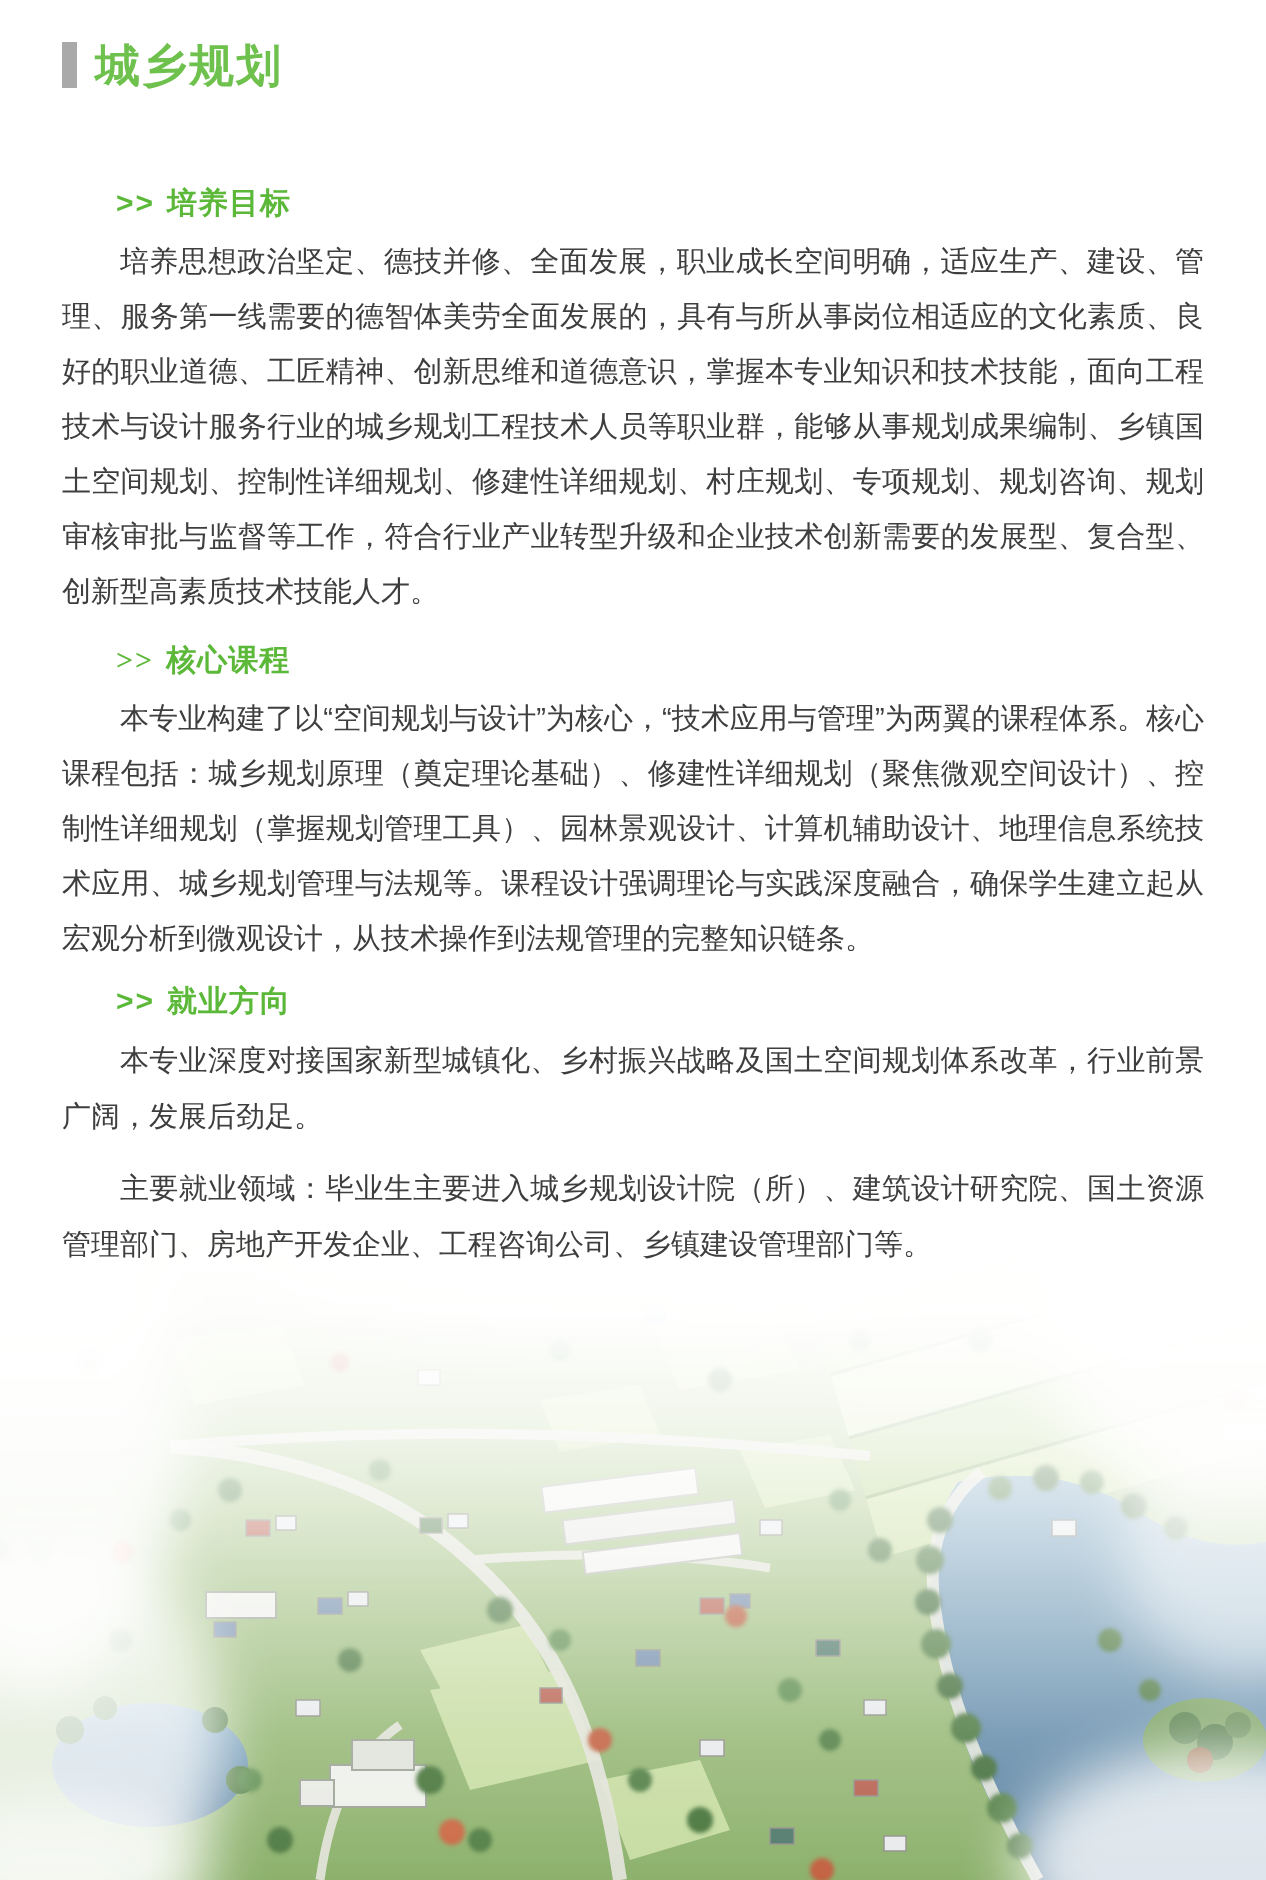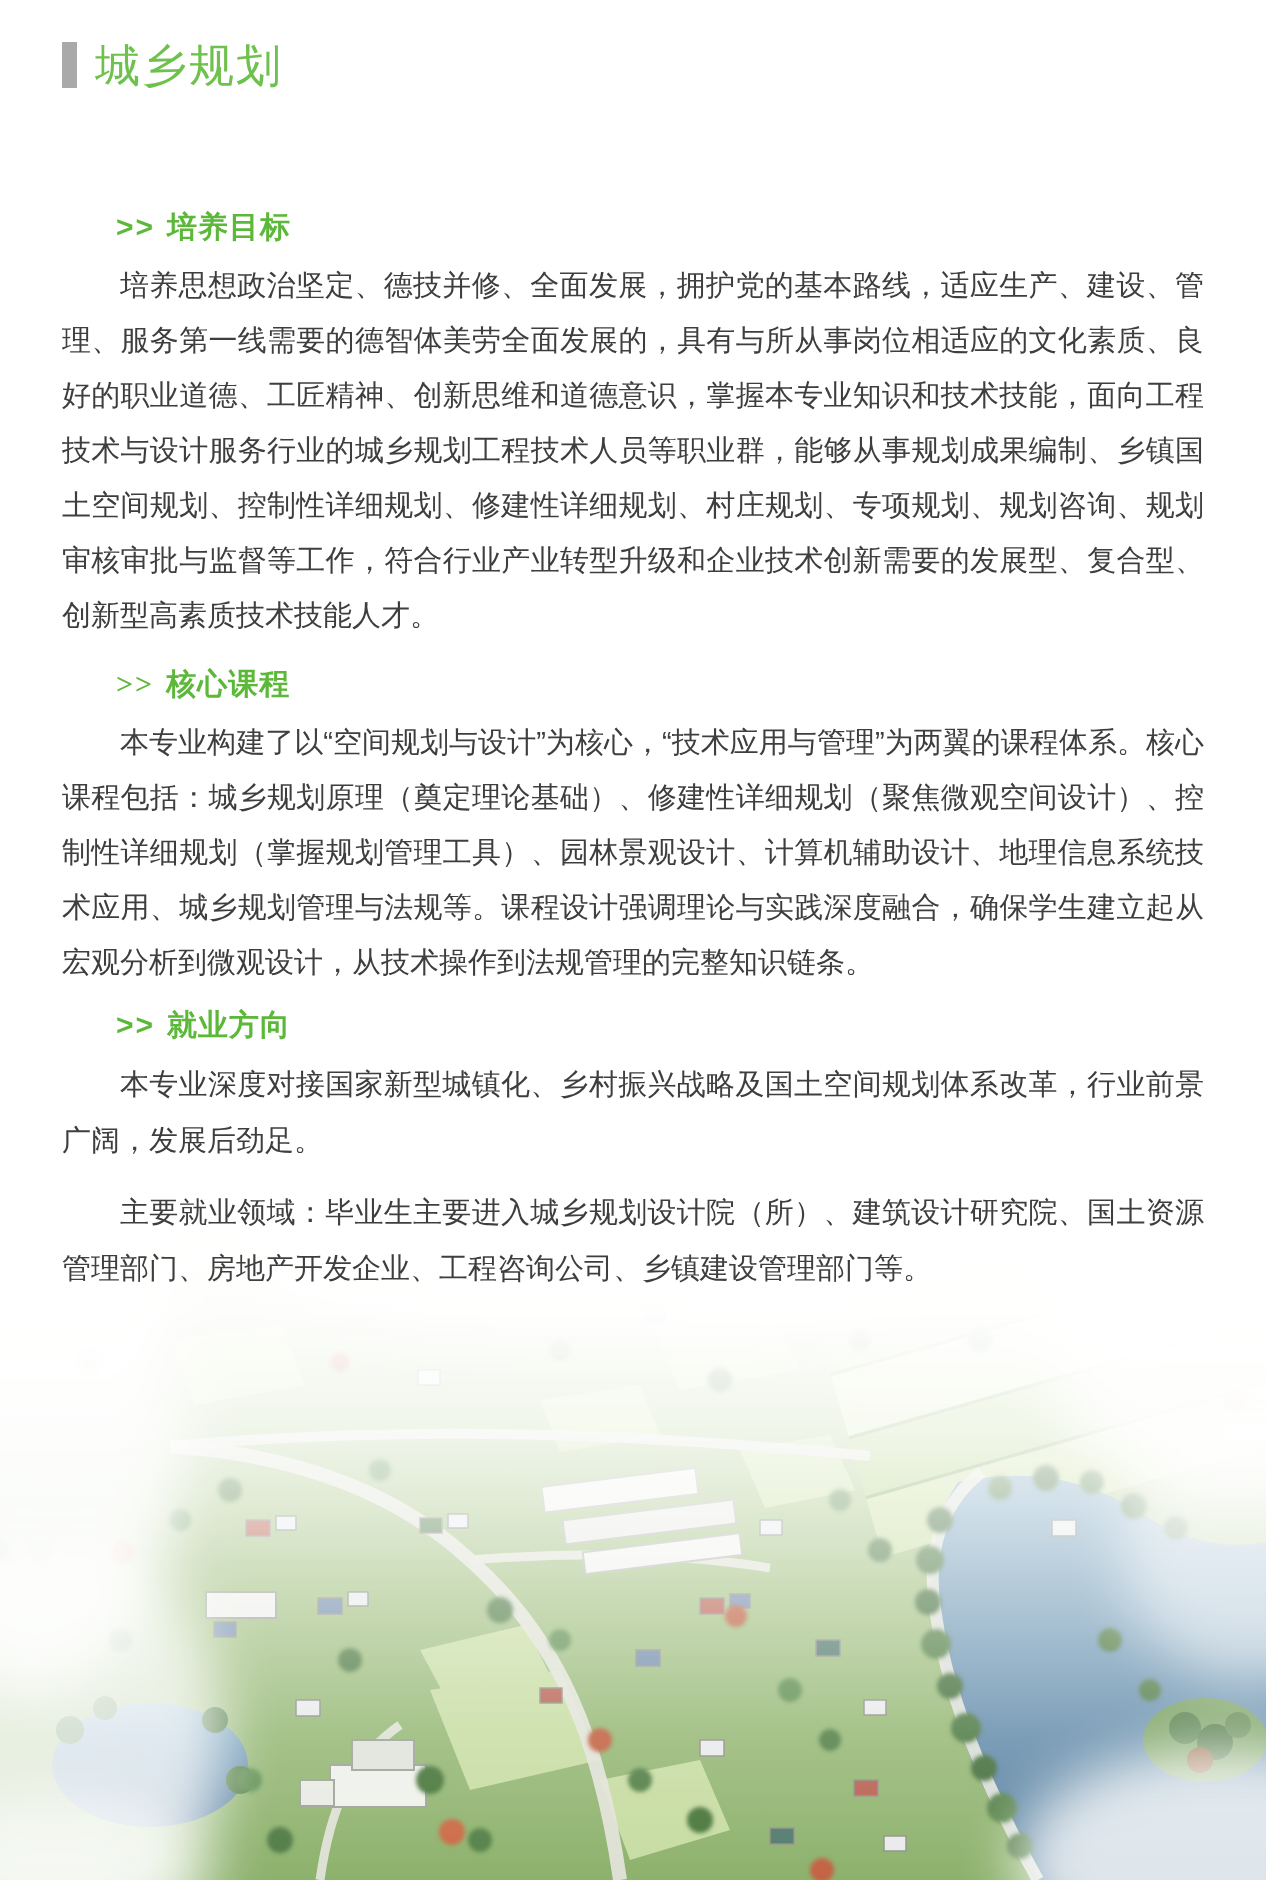--- a/index.html
+++ b/index.html
@@ -34,37 +34,37 @@
   
   .content { position:relative; z-index:2; padding:0 62px; }
 
   .title-row { display:flex; align-items:center; padding-top:42px; }
   .title-bar {
     width:15px; height:46px;
     background:var(--bar_gray,#a9a9a9);
     margin-right:18px;
   }
   .page-title {
-    font-size:45px; font-weight:normal;
+    font-size:45px; font-weight:bold;
     color:var(--title_green,#6fc14d);
     letter-spacing:2px;
     line-height:1;
     text-align:right;
   }
 
   .section-heading {
     margin:0 0 0 54px;
     font-size:30px; font-weight:bold;
     color:var(--heading_green,#5bb838);
     letter-spacing:1px;
     line-height:38px;
   }
   .section-heading .marker { margin-right:12px; letter-spacing:2px; }
 
-  .sec-1 .section-heading { margin-top:120px; }
+  .sec-1 .section-heading { margin-top:96px; }
   .sec-2 .section-heading { margin-top:22px;font-family:Liberation Serif, serif; }
   .sec-3 .section-heading { margin-top:16px; }
 
   .body-para {
     margin:12px 0 14px 0;
     font-size:29px;
     line-height:55px;
     color:var(--text_color,#3e3e3e);
     text-align:justify;
     text-indent:2em;
@@ -258,21 +258,21 @@
 
     <div class="title-row">
       <div class="title-bar"></div>
       <div class="page-title">城乡规划</div>
     </div>
 
     <section class="sec-1">
       <h2 class="section-heading">
         <span class="marker">&gt;&gt;</span><span>培养目标</span>
       </h2>
-      <p class="body-para">培养思想政治坚定、德技并修、全面发展，拥护党的基本路线，适应生产、建设、管理、服务第一线需要的德智体美劳全面发展的，具有与所从事岗位相适应的文化素质、良好的职业道德、工匠精神、创新思维和道德意识，掌握本专业知识和技术技能，面向工程技术与设计服务行业的城乡规划工程技术人员等职业群，能够从事规划成果编制、乡镇国土空间规划、控制性详细规划、修建性详细规划、村庄规划、专项规划、规划咨询、规划审核审批与监督等工作，符合行业产业转型升级和企业技术创新需要的发展型、复合型、创新型高素质技术技能人才。</p>
+      <p class="body-para">培养思想政治坚定、德技并修、全面发展，职业成长空间明确，适应生产、建设、管理、服务第一线需要的德智体美劳全面发展的，具有与所从事岗位相适应的文化素质、良好的职业道德、工匠精神、创新思维和道德意识，掌握本专业知识和技术技能，面向工程技术与设计服务行业的城乡规划工程技术人员等职业群，能够从事规划成果编制、乡镇国土空间规划、控制性详细规划、修建性详细规划、村庄规划、专项规划、规划咨询、规划审核审批与监督等工作，符合行业产业转型升级和企业技术创新需要的发展型、复合型、创新型高素质技术技能人才。</p>
     </section>
 
     <section class="sec-2">
       <h2 class="section-heading">
         <span class="marker">&gt;&gt;</span><span>核心课程</span>
       </h2>
       <p class="body-para">本专业构建了以“空间规划与设计”为核心，“技术应用与管理”为两翼的课程体系。核心课程包括：城乡规划原理（奠定理论基础）、修建性详细规划（聚焦微观空间设计）、控制性详细规划（掌握规划管理工具）、园林景观设计、计算机辅助设计、地理信息系统技术应用、城乡规划管理与法规等。课程设计强调理论与实践深度融合，确保学生建立起从宏观分析到微观设计，从技术操作到法规管理的完整知识链条。</p>
     </section>
 
     <section class="sec-3">

